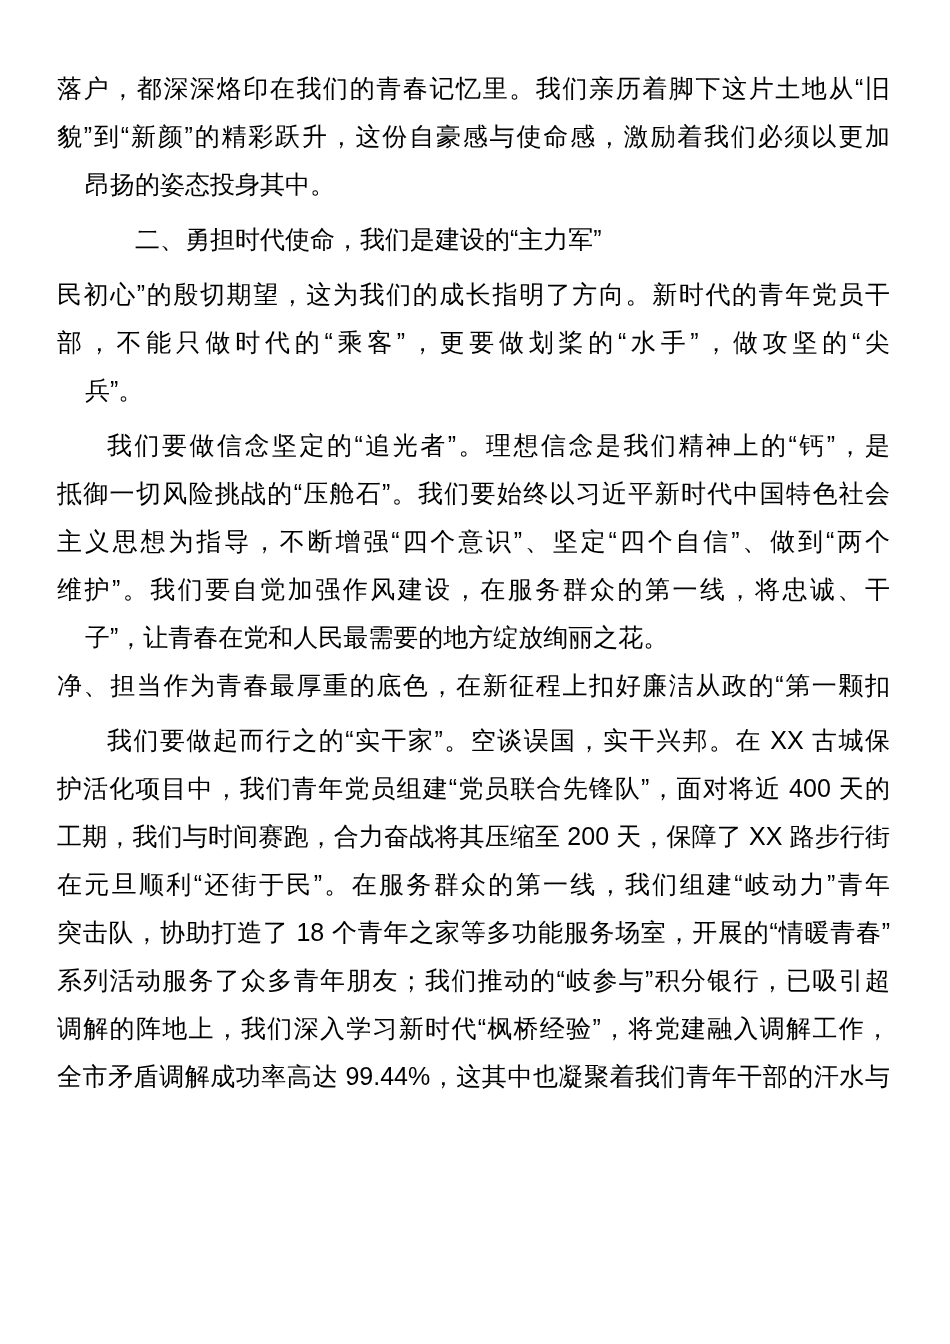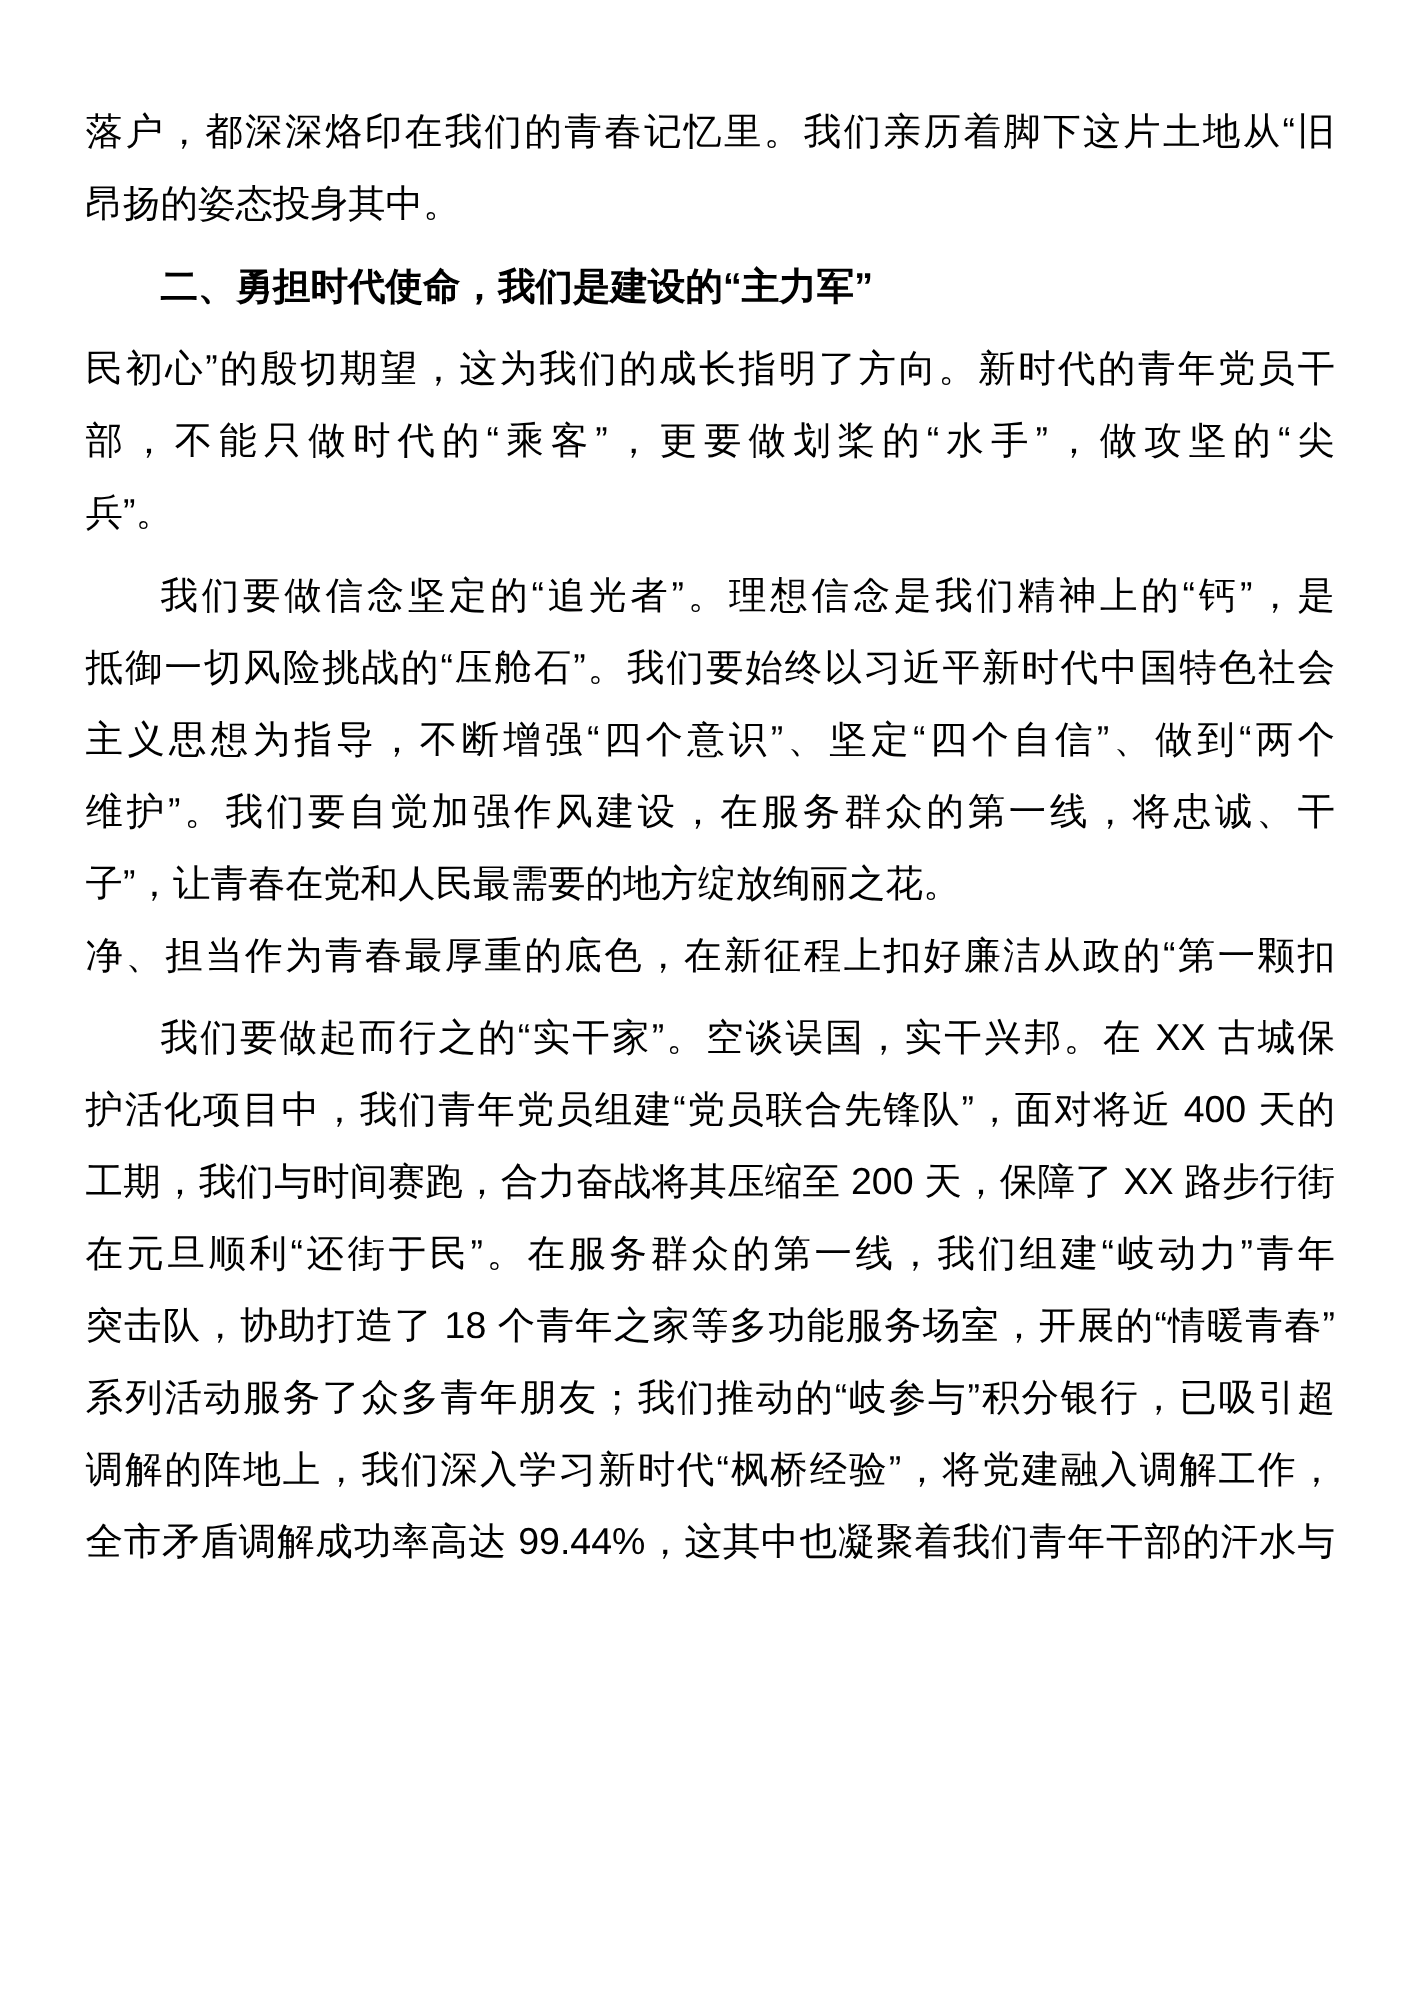--- a/index.html
+++ b/index.html
@@ -27,35 +27,37 @@
     height: 48px;
     line-height: 48px;
     overflow: hidden;
     word-break: keep-all;
     text-align: justify;
     text-align-last: justify;
     white-space: normal;
   }
   .line.end {
     text-align-last: left;
+    margin-left: 28px;
   }
   .line.first {
     text-indent: 2em;
   }
   .heading .line {
-    font-weight: 700;
+    font-weight: 400;
   }
 </style>
 </head>
 <body>
 
 <div class="page">
 
   <div class="para">
     <div class="line">落户，都深深烙印在我们的青春记忆里。我们亲历着脚下这片土地从“旧</div>
+    <div class="line">貌”到“新颜”的精彩跃升，这份自豪感与使命感，激励着我们必须以更加</div>
     <div class="line end">昂扬的姿态投身其中。</div>
   </div>
 
   <div class="para heading">
     <div class="line first end">二、勇担时代使命，我们是建设的“主力军”</div>
   </div>
 
   <div class="para">
     <div class="line">民初心”的殷切期望，这为我们的成长指明了方向。新时代的青年党员干</div>
     <div class="line">部，不能只做时代的“乘客”，更要做划桨的“水手”，做攻坚的“尖</div>

